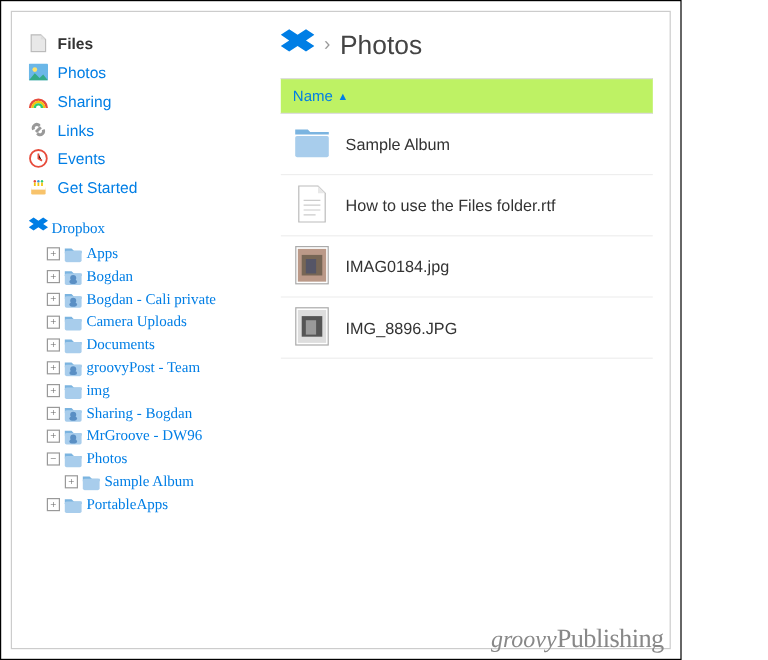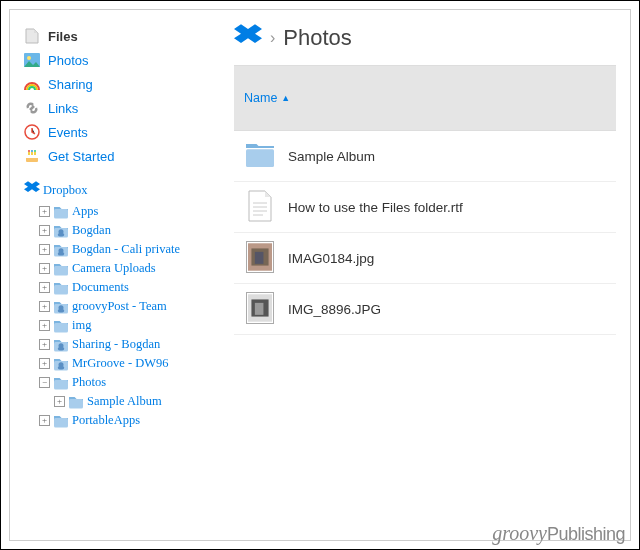--- a/index.html
+++ b/index.html
@@ -1,38 +1,38 @@
 <!DOCTYPE html>
 <html><head>
 <meta charset="utf-8">
 <style>
 * { box-sizing: border-box; margin: 0; padding: 0; }
 body { font-family: "Helvetica Neue", Arial, sans-serif; font-size: 13px; color: #333; background: #fff; }
-.frame { width: 640px; height: 550px; border: 1px solid #000; position: relative; overflow: hidden; }
+.frame { width: 568px; height: 550px; border: 1px solid #000; position: relative; overflow: hidden; }
 .inner { position: absolute; top: 8px; left: 8px; right: 8px; bottom: 8px; border: 1px solid #ccc; display: flex; background: #fff; }
 .sidebar { width: 210px; padding: 14px 10px 10px 14px; }
 .main { flex: 1; padding: 12px 14px 10px 14px; position: relative; }
 .nav-item { display: flex; align-items: center; gap: 8px; padding: 4px 0; color: #007ee5; cursor: pointer; }
 .nav-item.active { color: #333; font-weight: bold; }
 .nav-item .ico { width: 16px; height: 16px; display: flex; align-items: center; justify-content: center; }
 .tree-root { margin-top: 10px; }
 .tree-node { display: flex; align-items: center; gap: 3px; padding: 2px 0; color: #007ee5; cursor: pointer; font-size: 12.5px; font-family: Liberation Serif, serif; }
 .tree-node .tog { width: 11px; height: 11px; border: 1px solid #999; display: flex; align-items: center; justify-content: center; font-size: 9px; line-height: 1; color: #666; cursor: pointer; }
 .tree-node .fico { width: 16px; height: 14px; }
 .tree-children { margin-left: 15px; }
 .breadcrumb { display: flex; align-items: center; gap: 8px; margin-bottom: 12px; }
 .breadcrumb .bc-title { font-size: 22px; color: #444; }
 .breadcrumb .bc-sep { color: #999; font-size: 16px; }
-.col-header { border-top: 1px solid #ddd; border-bottom: 1px solid #ddd; background: #e5e5e5; padding: 25px 10px; color: #007ee5; font-size: 12.5px; display: flex; align-items: center; gap: 4px; cursor: pointer; }
+.col-header { border-top: 1px solid #ddd; border-bottom: 1px solid #ddd; background: #bef264; padding: 7px 10px; color: #007ee5; font-size: 12.5px; display: flex; align-items: center; gap: 4px; cursor: pointer; }
 .file-list { }
 .file-row { display: flex; align-items: center; gap: 12px; padding: 9px 10px; border-bottom: 1px solid #eee; cursor: pointer; }
 .file-row .fthumb { width: 32px; height: 32px; display: flex; align-items: center; justify-content: center; }
 .file-row .fname { color: #333; font-size: 13.5px; }
 .watermark { position: absolute; bottom: 4px; right: 14px; font-family: Georgia, serif; font-style: italic; font-size: 20px; color: #888; }
-.watermark .pub { font-style: normal; font-family: Liberation Sans, sans-serif; font-size: 18px; letter-spacing: -0.5px; }
+.watermark .pub { font-style: normal; font-family: Liberation Serif, serif; font-size: 22px; letter-spacing: -0.5px; }
 .svg-doc { width: 26px; height: 32px; }
 .svg-thumb { width: 28px; height: 32px; border: 1px solid #aaa; padding: 1px; background: #fff; }
 </style>
 </head>
 <body>
 
 <div class="frame">
   <div class="inner">
 
     <div class="sidebar">

